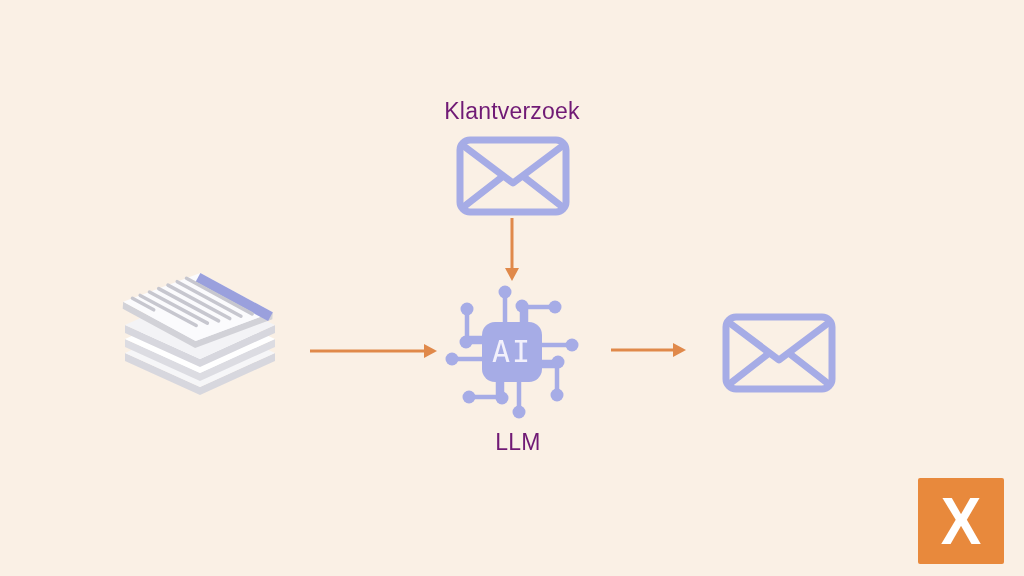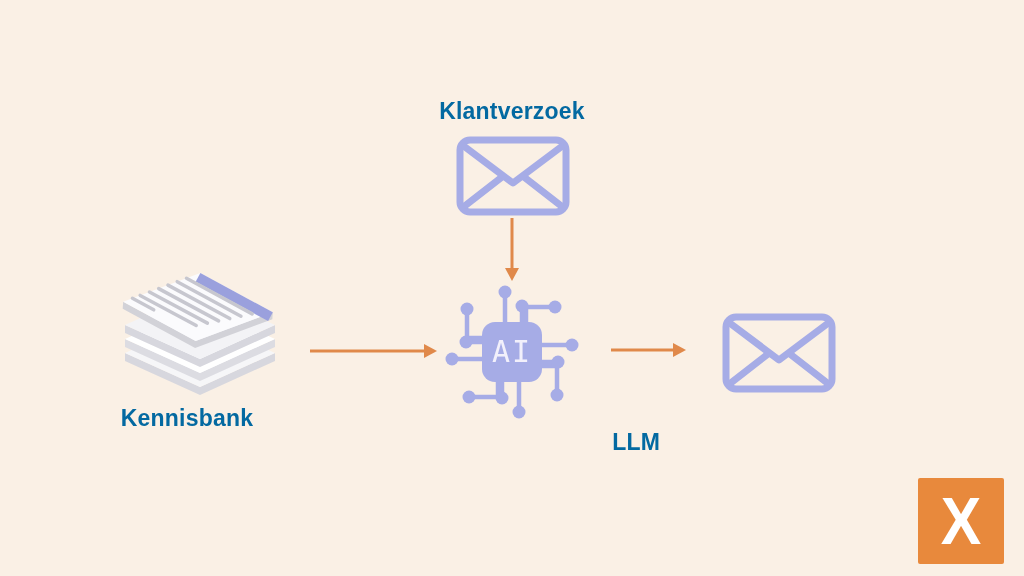--- a/index.html
+++ b/index.html
@@ -8,23 +8,23 @@
     width: 1024px;
     height: 576px;
     background: #faf0e5;
     overflow: hidden;
     font-family: "Liberation Sans", sans-serif;
   }
   .node-label {
     position: absolute;
     width: 300px;
     text-align: center;
-    color: #0369a1;
+    color: #701a75;
     font-size: 23px;
-    font-weight: 700;
+    font-weight: 400;
     letter-spacing: 0.2px;
     line-height: 24px;
   }
   .icon-abs { position: absolute; }
   .arrows-layer {
     position: absolute;
     left: 0; top: 0;
     width: 1024px; height: 576px;
     pointer-events: none;
   }
@@ -93,21 +93,20 @@
         <line x1="86.5" y1="70.1" x2="154.5" y2="101.1"></line>
         <line x1="77.5" y1="74.2" x2="143.5" y2="104.2"></line>
         <line x1="68.5" y1="78.3" x2="132.5" y2="107.3"></line>
         <line x1="59.5" y1="82.4" x2="121.5" y2="110.4"></line>
         <line x1="50.5" y1="86.4" x2="110.5" y2="113.4"></line>
         <line x1="41.5" y1="90.5" x2="99.5" y2="116.5"></line>
         <line x1="34" y1="93.9" x2="56" y2="103.9"></line>
       </g>
     </g>
   </svg>
-  <div class="node-label" style="left:37px; top:406px;">Kennisbank</div>
 
   <svg class="icon-abs" style="left:442px; top:282px;" width="140" height="140" viewBox="-70 -70 140 140">
     <g stroke="#a6ace6" stroke-width="4.5" fill="none" stroke-linecap="round">
       <g>
         <path d="M-7 -30 L-7 -58"></path>
           <path d="M10 -30 L10 -43"></path>
           <path d="M-30 -14 L-45 -14 L-45 -40"></path>
       </g>
       <g transform="rotate(90)">
         <path d="M-7 -30 L-7 -58"></path>
@@ -143,21 +142,21 @@
       </g>
       <g transform="rotate(270)">
         <circle cx="-7" cy="-60" r="6.5"></circle>
           <circle cx="10" cy="-46" r="6.5"></circle>
           <circle cx="-45" cy="-43" r="6.5"></circle>
       </g>
     </g>
     <rect x="-30" y="-30" width="60" height="60" rx="13" fill="#a6ace6"></rect>
     <text x="0" y="10" text-anchor="middle" fill="#f2f0fb" font-family="DejaVu Sans Mono, monospace" font-size="30" letter-spacing="2">AI</text>
   </svg>
-  <div class="node-label" style="left:360px; top:430px;text-align:right;">LLM</div>
+  <div class="node-label" style="left:368px; top:430px;">LLM</div>
 
   <svg class="icon-abs" style="left:722px; top:313px;" width="114" height="80" viewBox="0 0 114 80">
     <rect x="4" y="4" width="106" height="72" rx="10" fill="none" stroke="#a6ace6" stroke-width="7"></rect>
     <path d="M10 69 L46 41" fill="none" stroke="#a6ace6" stroke-width="7" stroke-linecap="round"></path>
     <path d="M104 69 L68 41" fill="none" stroke="#a6ace6" stroke-width="7" stroke-linecap="round"></path>
     <path d="M9 11 L57 47 L105 11" fill="none" stroke="#a6ace6" stroke-width="7" stroke-linecap="round" stroke-linejoin="round"></path>
   </svg>
 
   <div class="brand-logo">
     <span>X</span>

